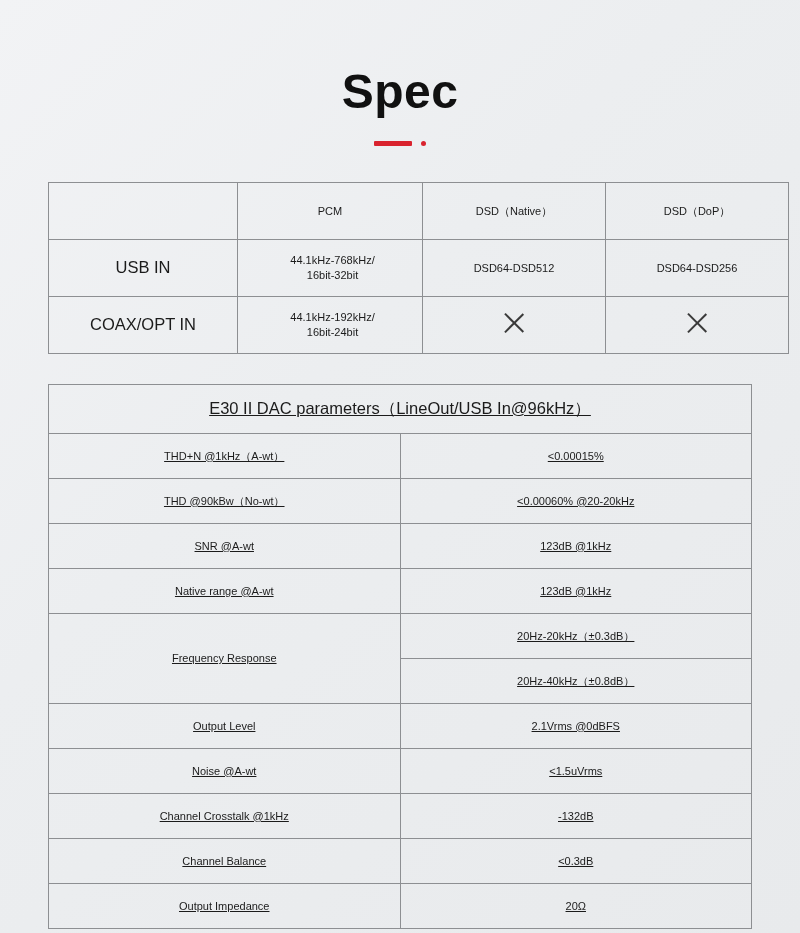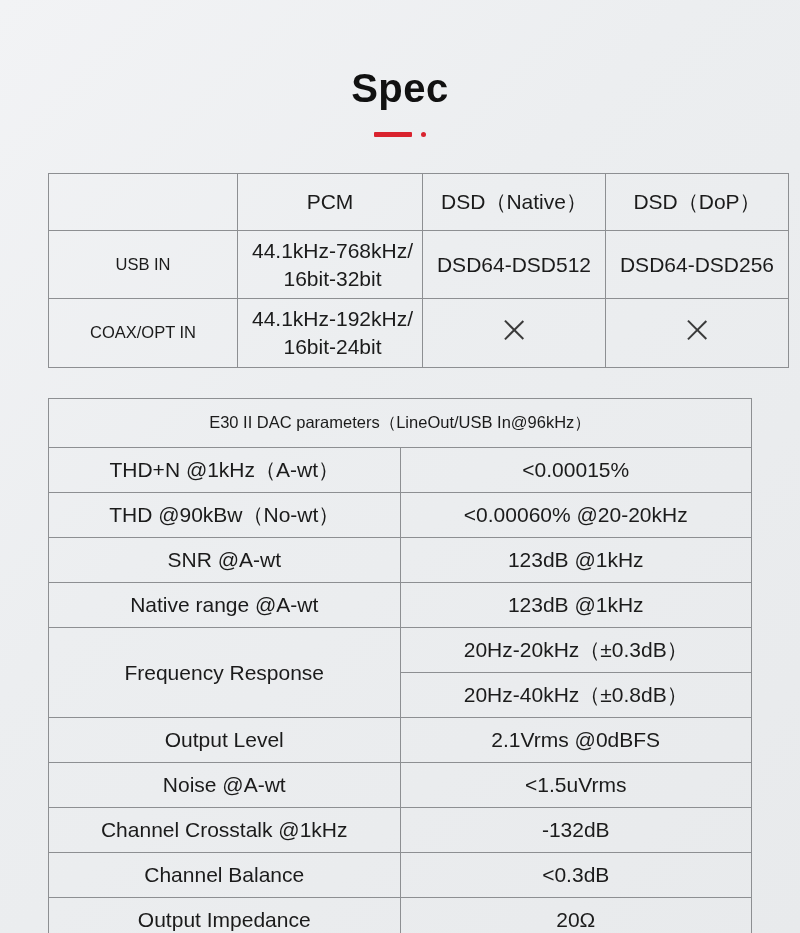--- a/index.html
+++ b/index.html
@@ -17,21 +17,21 @@
   }
   .page {
     position: relative;
     width: 800px;
     height: 933px;
     box-sizing: border-box;
     padding: 0 48px;
   }
   .title {
     text-align: center;
-    font-size: 40px;
+    font-size: 48px;
     font-weight: bold;
     letter-spacing: 0.5px;
     color: #111;
     padding-top: 66px;
     line-height: 1.1;
   }
   .title-rule {
     margin: 22px auto 0 auto;
     width: 52px;
     height: 5px;
@@ -60,21 +60,21 @@
     border-collapse: collapse;
     width: 100%;
     background: transparent;
     table-layout: fixed;
   }
   table td, table th {
     border: 1px solid #8d8f92;
     text-align: center;
     vertical-align: middle;
     font-weight: normal;
-    font-size: 21px;
+    font-size: 11px;
     color: #1b1b1b;
     padding: 6px 4px;
     line-height: 1.32;
   }
 
   
   .t1-wrap {
     margin-top: 36px;
   }
   #table-formats td {
@@ -107,20 +107,21 @@
     width: 1.6px;
     height: 26px;
     background: #3a3a3a;
   }
   .cross:before { transform: translateX(-50%) rotate(45deg); }
   .cross:after { transform: translateX(-50%) rotate(-45deg); }
 
   
   .t2-wrap {
     margin-top: 30px;
+    text-decoration: underline;
   }
   #table-params td {
     height: 32px;
   }
   #table-params .p-label { width: 300px; }
   #table-params .p-value { width: 404px; border-radius: 17px; }
   #table-params .header-cell {
     font-size: 16.5px;
     height: 36px;
   }

